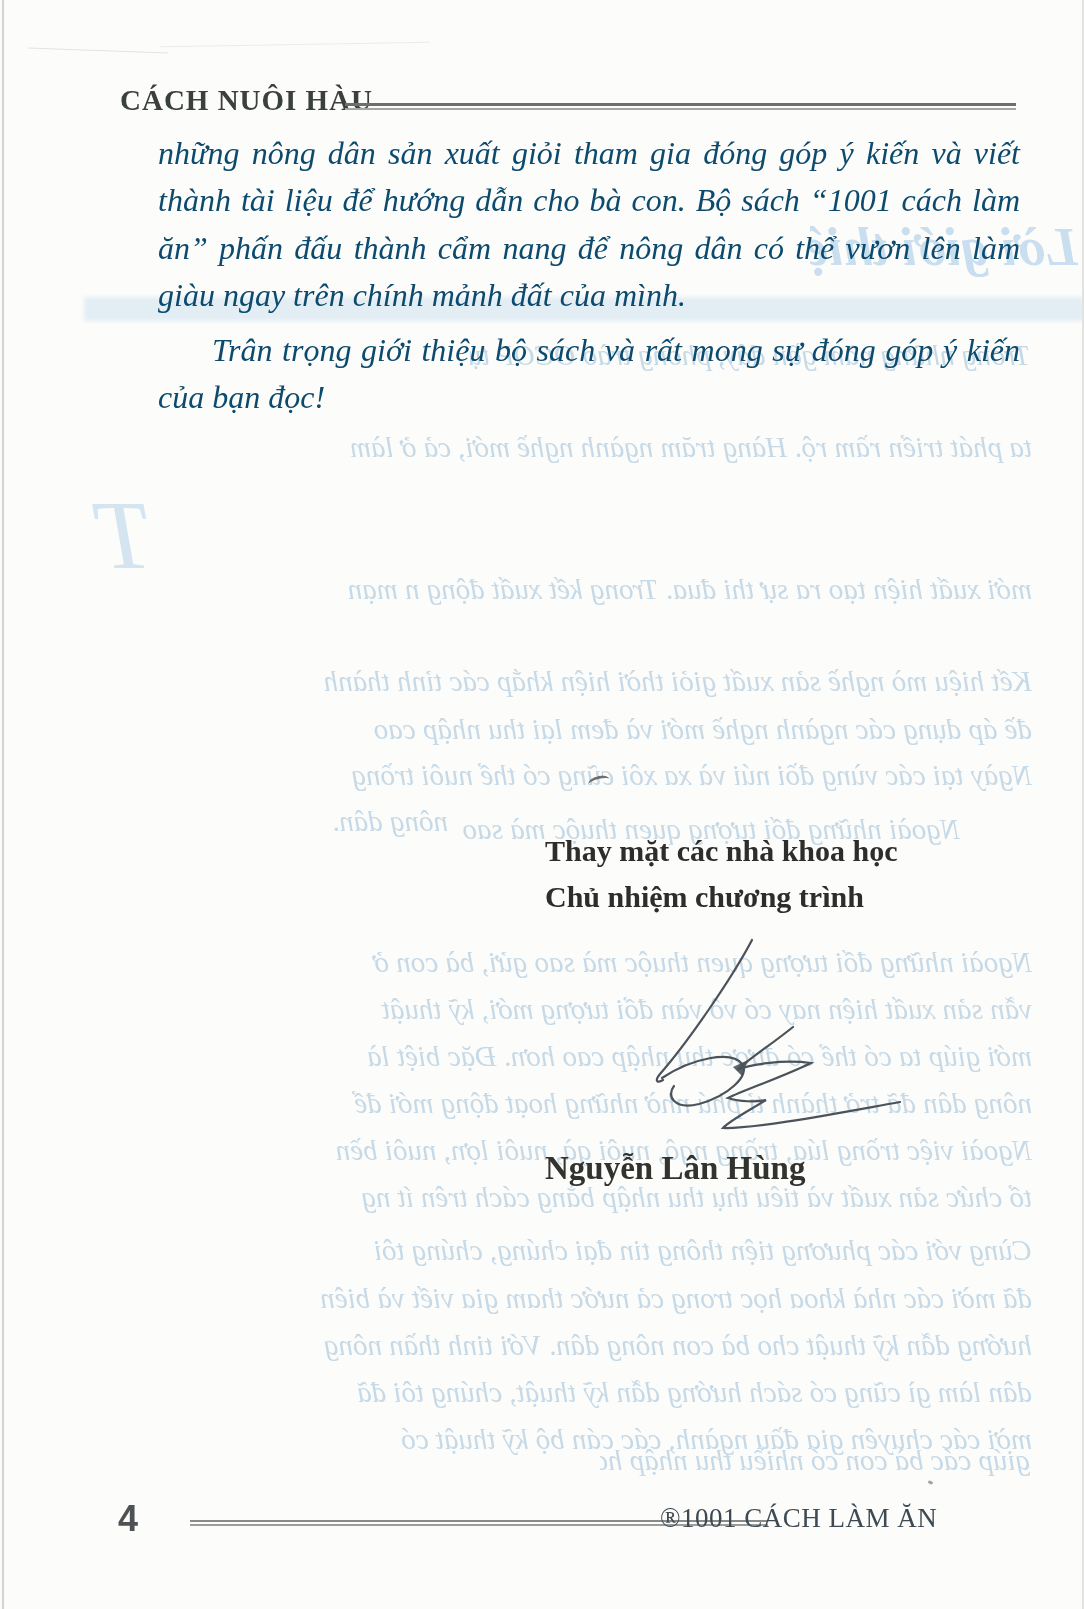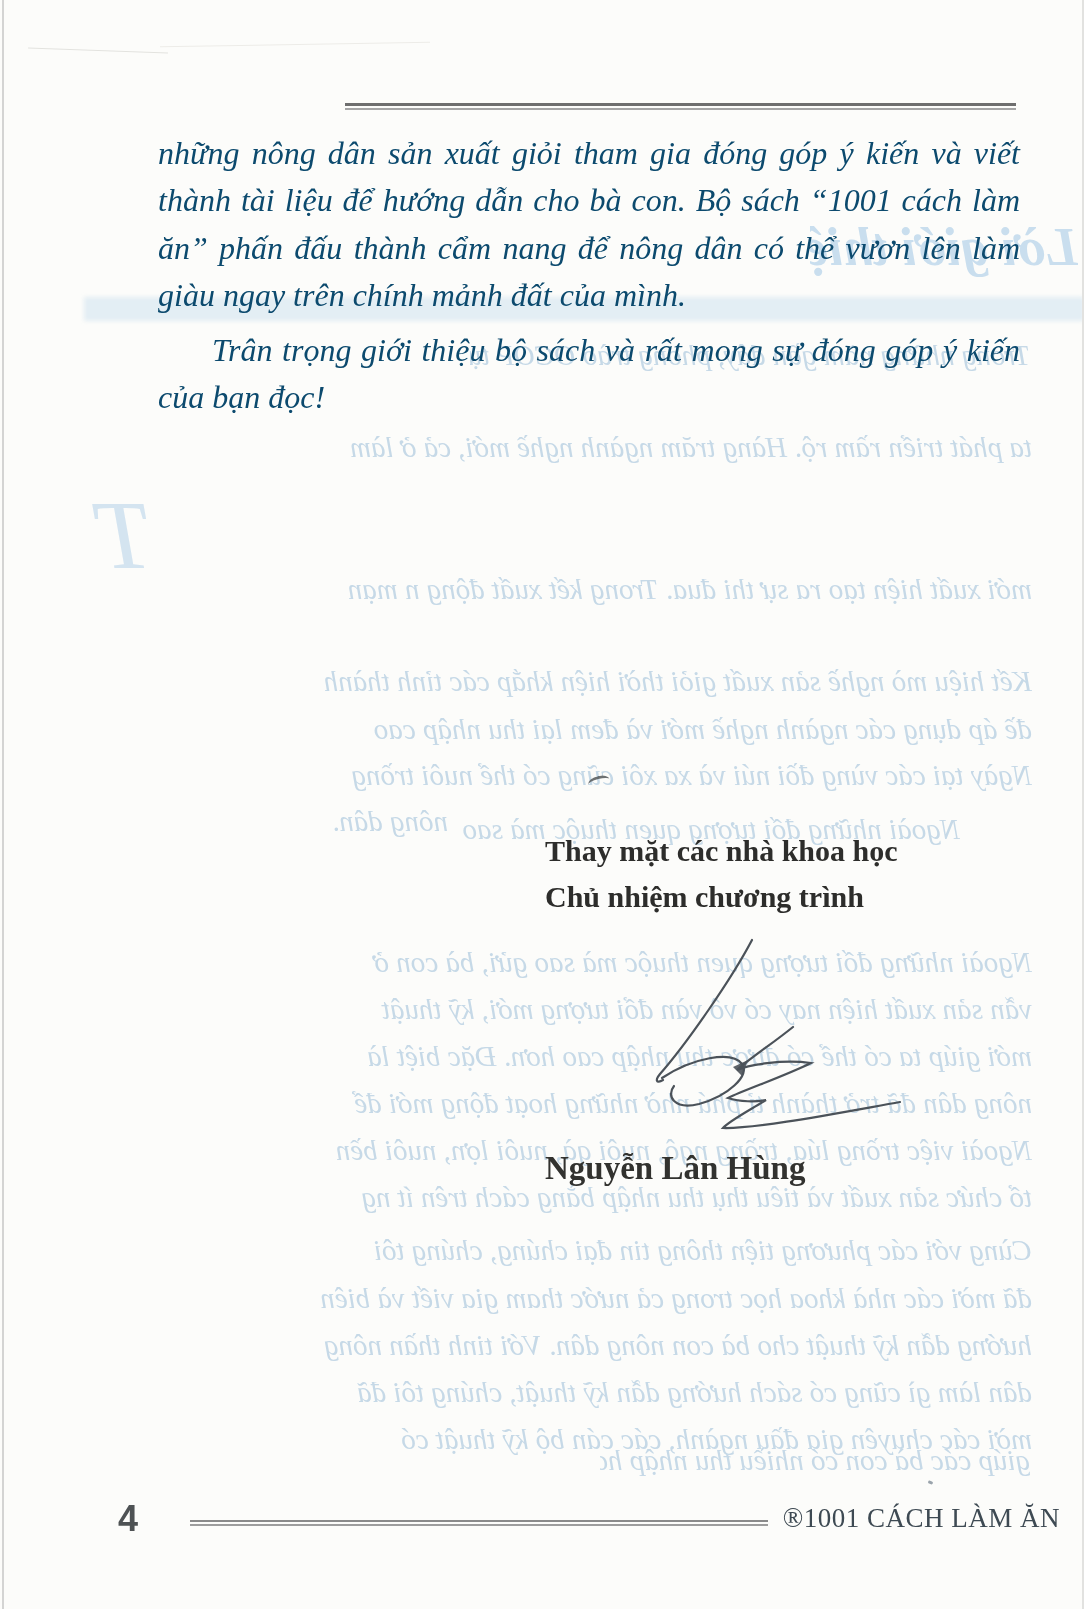--- a/index.html
+++ b/index.html
@@ -63,21 +63,21 @@
   }
   .footer-pagenum{
     position:absolute;left:118px;top:1498px;
     font-family:"Liberation Sans","DejaVu Sans",sans-serif;
     font-weight:bold;font-size:36px;color:#4e5254;
   }
   .footer-rule{position:absolute;left:190px;top:1520px;width:578px;}
   .footer-rule .r1{height:2px;background:#8a8a8a;}
   .footer-rule .r2{height:2px;background:#9d9d9d;margin-top:2px;}
   .footer-series{
-    position:absolute;left:660px;top:1503px;width:400px;text-align:right;
+    position:absolute;left:660px;top:1503px;width:400px;text-align:left;
     font-size:27px;letter-spacing:.5px;color:#3e4a53;
   }
 </style>
 </head>
 <body>
 
 <div class="page">
 
   <div class="ghost-layer">
     <div class="ghost-band"></div>
@@ -102,20 +102,21 @@
         <div class="ghost-line" style="top: 1281px; left: 148px; width: 884px;">đã mời các nhà khoa học trong cả nước tham gia viết và biên</div>
         <div class="ghost-line" style="top: 1328px; left: 148px; width: 884px;">hướng dẫn kỹ thuật cho bà con nông dân. Với tinh thần nông</div>
         <div class="ghost-line" style="top: 1375px; left: 148px; width: 884px;">dân làm gì cũng có sách hướng dẫn kỹ thuật, chúng tôi đã</div>
         <div class="ghost-line" style="top: 1422px; left: 148px; width: 884px;">mời các chuyên gia đầu ngành, các cán bộ kỹ thuật có</div>
         <div class="ghost-line" style="top: 1443px; left: 600px; width: 430px;">giúp các bà con có nhiều thu nhập hơn</div>
       </div>
   </div>
 
   <div class="content">
 
+    <div class="running-head">CÁCH NUÔI HÀU</div>
     <div class="head-rule">
       <div class="r1"></div>
       <div class="r2"></div>
     </div>
 
     <div class="letter">
       <p>những nông dân sản xuất giỏi tham gia đóng góp ý kiến và viết thành tài liệu để hướng dẫn cho bà con. Bộ sách “1001 cách làm ăn” phấn đấu thành cẩm nang để nông dân có thể vươn lên làm giàu ngay trên chính mảnh đất của mình.</p>
       <p class="indent">Trân trọng giới thiệu bộ sách và rất mong sự đóng góp ý kiến của bạn đọc!</p>
     </div>
 

